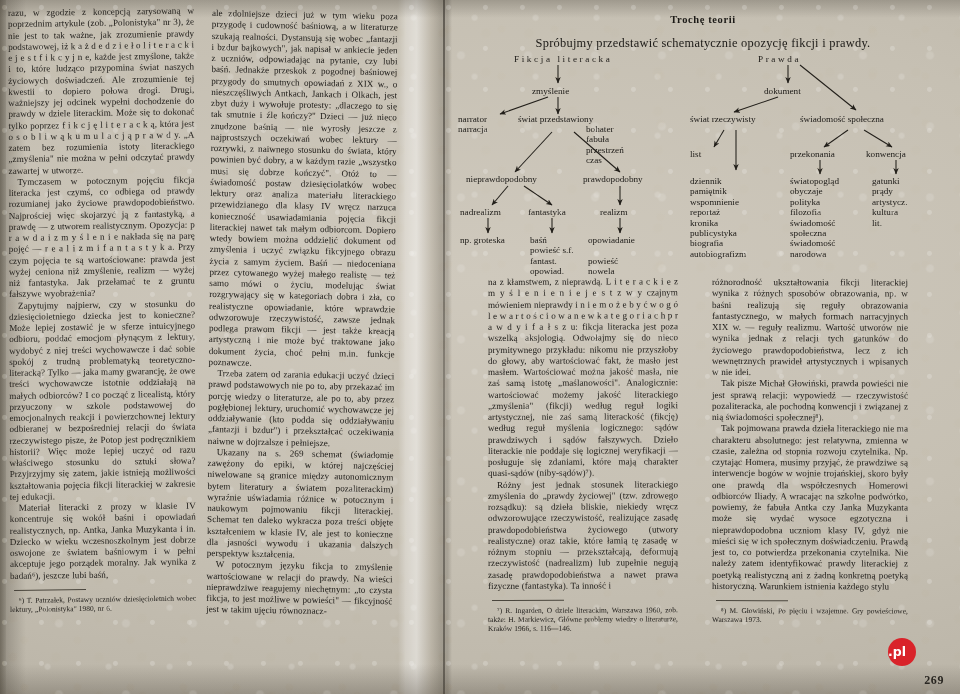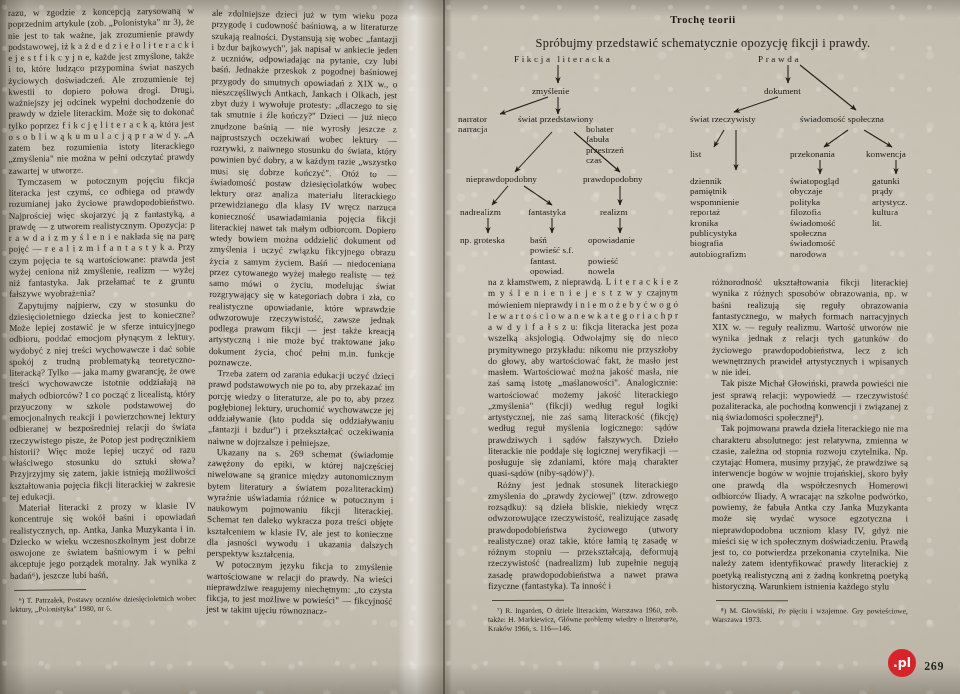--- a/index.html
+++ b/index.html
@@ -89,24 +89,24 @@
     position:absolute;left:0;top:12px;
     font-family:"DejaVu Sans", sans-serif;
     font-weight:700;font-size:36px;letter-spacing:-1.6px;
     color:rgba(255,255,255,.72);
     -webkit-text-stroke:1.6px rgba(120,115,104,.55);
     text-shadow:0 1px 0 rgba(255,255,255,.5);
   }
   .wm .dot{
     position:absolute;left:198px;top:2px;width:28px;height:28px;border-radius:50%;
     background:#d9232a;color:#fff;font-family:"DejaVu Sans",sans-serif;
-    font-weight:700;font-size:12.5px;line-height:28px;text-align:center;margin-top:11px;
+    font-weight:700;font-size:12.5px;line-height:28px;text-align:left;
   }
   #pageno{
-    position:absolute;right:16px;bottom:20px;
+    position:absolute;right:16px;bottom:6px;
     font-size:12px;font-weight:600;letter-spacing:.6px;color:#2a2722;
   }
   #leftsliver{
     position:absolute;left:0;top:0;width:6px;height:694px;
     background:linear-gradient(to right, #8e887a, #b3ada0);
   }
 </style>
 </head>
 <body>
 

